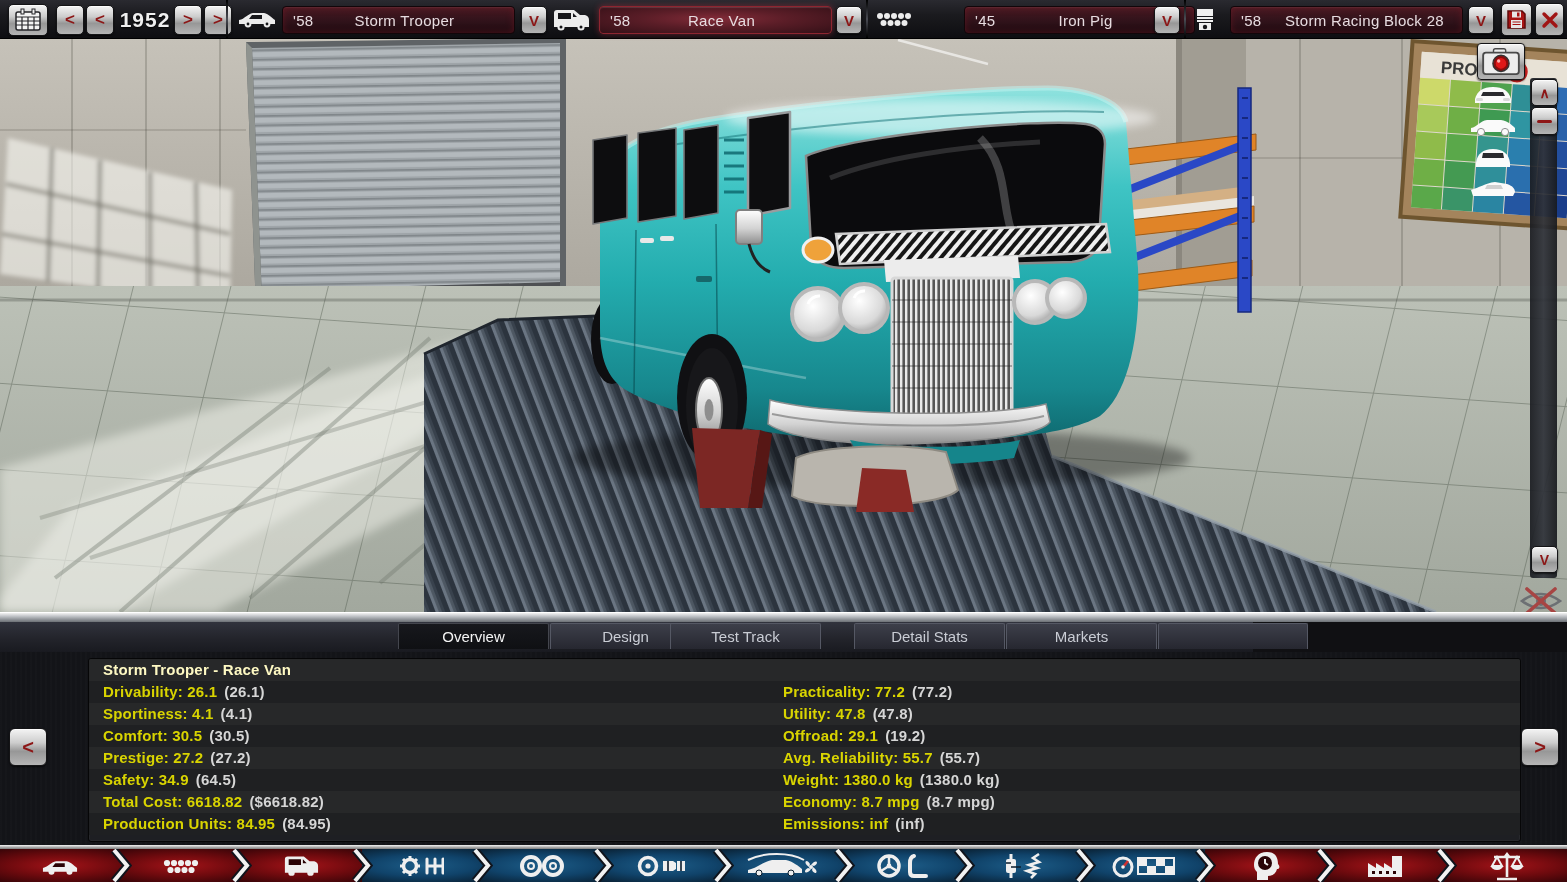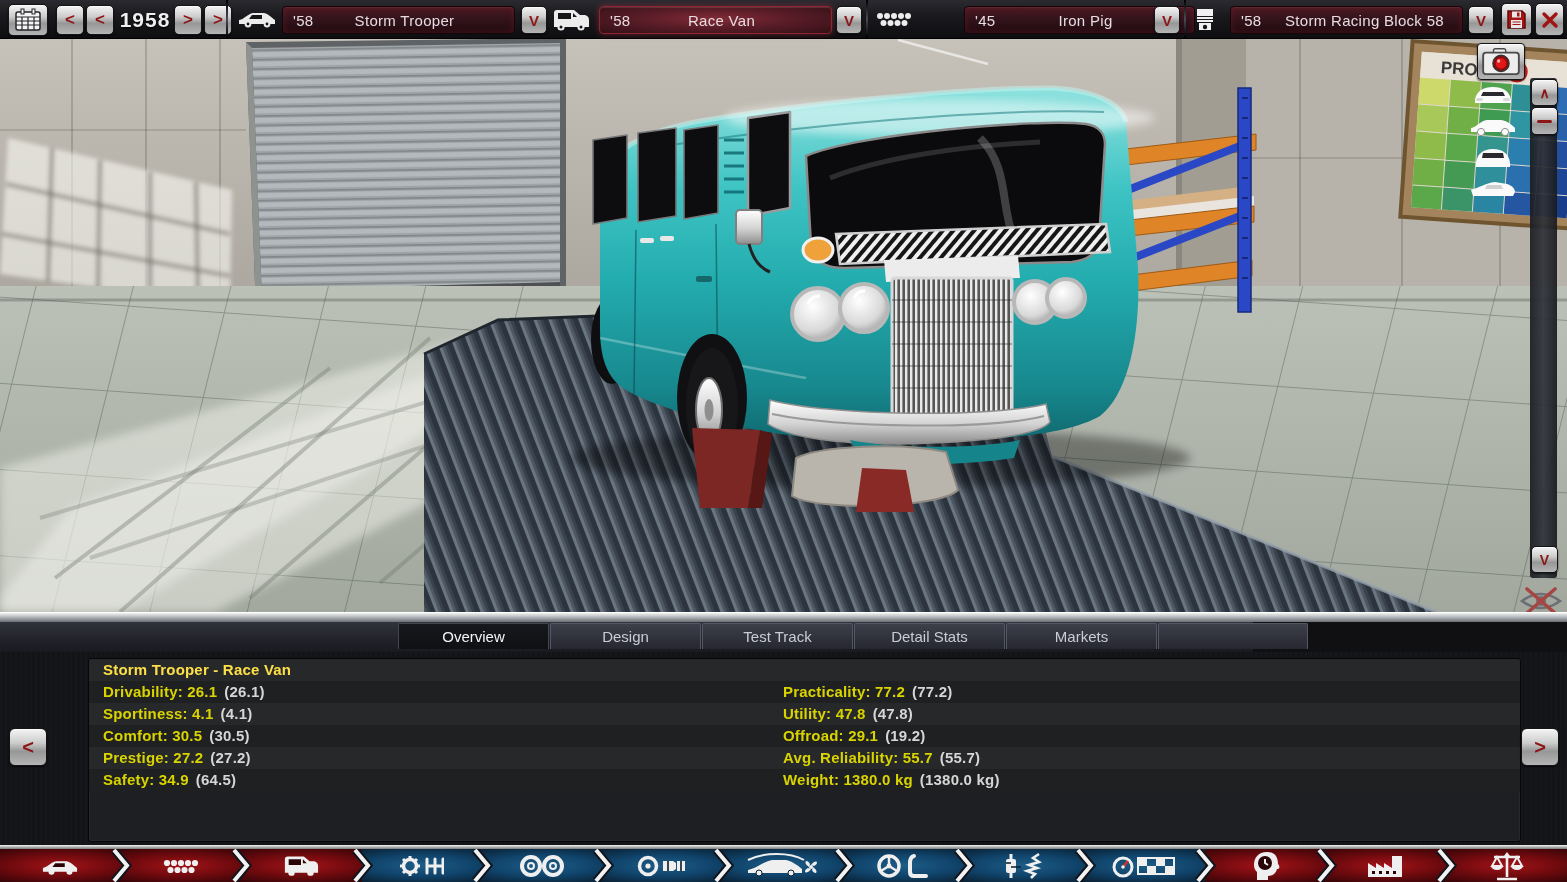--- a/index.html
+++ b/index.html
@@ -60,21 +60,21 @@
   .panel{position:absolute;left:0;top:652px;width:1567px;height:193px;
     background:repeating-linear-gradient(90deg,rgba(255,255,255,.012) 0 2px,transparent 2px 5px),#131418;z-index:30;}
   .statbox{position:absolute;left:88px;top:6px;width:1431px;height:182px;background:#1e1f23;
     border:1px solid #060607;border-radius:3px;overflow:hidden;
     box-shadow:inset 0 0 0 1px rgba(255,255,255,.045);}
   .srow{position:relative;height:22px;line-height:22px;font-size:15px;font-weight:bold;letter-spacing:.2px;}
   .srow:nth-child(odd){background:#272829;}
   .srow:nth-child(even){background:#1f2022;}
   .srow .lcol{position:absolute;left:14px;white-space:nowrap;}
   .srow .rcol{position:absolute;left:694px;white-space:nowrap;}
-  .stitle{color:#fde047;font-weight:bold;}
+  .stitle{color:#fef9c3;font-weight:bold;}
   .ytxt{color:#d9d400;}
   .wtxt{color:#d6d6d6;margin-left:7px;font-weight:bold;}
   .pnav{position:absolute;top:76px;width:36px;height:36px;font-size:20px;border-radius:6px;}
   .pnav.left{left:9px;} .pnav.right{left:1521px;}
   
   .toolbar{position:absolute;left:0;top:845px;width:1567px;height:37px;z-index:40;}
   .toolbar .edge{height:4px;background:linear-gradient(180deg,#f4f4f4,#a7a7a7 60%,#7d7d7d);}
   .segs{display:flex;height:33px;}
   .seg{position:relative;flex:1;display:flex;align-items:center;justify-content:center;cursor:pointer;}
   .seg.red{background:radial-gradient(ellipse 130% 95% at 50% 50%,#a31318 0%,#6e0a0e 34%,#2b0306 72%,#120103 100%);}
@@ -91,21 +91,21 @@
       <svg width="28" height="24" viewBox="0 0 28 24">
         <rect x="2" y="4" width="24" height="18" rx="2" fill="#f4f4f4" stroke="#26262a" stroke-width="1.5"></rect>
         <rect x="7" y="1" width="3" height="5" fill="#f4f4f4" stroke="#26262a"></rect>
         <rect x="18" y="1" width="3" height="5" fill="#f4f4f4" stroke="#26262a"></rect>
         <path d="M2 9 h24 M2 13 h24 M2 17 h24 M8 9 v13 M14 9 v13 M20 9 v13" stroke="#26262a" stroke-width="1.2"></path>
       </svg>
     </div>
     <div class="yeargrp">
       <div class="metal tb-btn">&lt;</div>
       <div class="metal tb-btn">&lt;</div>
-      <div class="yeartxt">1958</div>
+      <div class="yeartxt">1952</div>
       <div class="metal tb-btn">&gt;</div>
       <div class="metal tb-btn">&gt;</div>
     </div>
     <div class="vdiv" style="left:226px"></div>
 
     <svg class="tb-ico" style="left:238px" width="38" height="22" viewBox="0 0 38 22">
       <path d="M1 13 C7 12 9 7 15 6 L26 6 C31 7 34 11 37 13 L37 17 L1 17 Z" fill="#ececec"></path>
       <path d="M14 8 L24 8 L24 12 L11 12 Z" fill="#17171a"></path>
       <circle cx="10" cy="17" r="3.4" fill="#ececec"></circle>
         <circle cx="29" cy="17" r="3.4" fill="#ececec"></circle>
@@ -152,21 +152,21 @@
     <div class="vdiv" style="left:1184px"></div>
 
     <svg class="tb-ico" style="left:1192px;top:6px" width="26" height="26" viewBox="0 0 26 26">
       <path d="M5 3 h16 v7 H5 Z" rx="2" fill="#f0f0f0"></path>
       <path d="M5 12 h16 M5 15 h16" stroke="#f0f0f0" stroke-width="2"></path>
       <path d="M7 17 h12 v7 H7 Z" fill="#f0f0f0"></path>
       <circle cx="13" cy="21" r="2.2" fill="#17171a"></circle>
     </svg>
     <div class="dd wide" style="left:1230px;width:231px">
       <span class="yr">'58</span>
-      <span class="nm">Storm Racing Block 58</span>
+      <span class="nm">Storm Racing Block 28</span>
     </div>
     <div class="metal vbtn" style="left:1468px">V</div>
 
     <div class="metal" style="position:absolute;left:1501px;top:3px;width:29px;height:31px">
       <svg width="21" height="21" viewBox="0 0 21 21">
         <path d="M2 2 h14 l3 3 v14 H2 Z" fill="#a81414" stroke="#5e0a0a" stroke-width="1.5"></path>
         <rect x="6" y="2.5" width="9" height="6" fill="#e8e8e8"></rect>
           <rect x="11" y="3.5" width="2.5" height="4" fill="#a81414"></rect>
         <rect x="5" y="11" width="11" height="8" fill="#e8e8e8"></rect>
         <path d="M6.5 13 h8 M6.5 15.5 h8" stroke="#a81414" stroke-width="1.2"></path>
@@ -441,21 +441,21 @@
         <path d="M9 5 L37 29 M37 5 L9 29" stroke="#a83434" stroke-width="3.6" stroke-linecap="round"></path>
       </svg>
     </div>
   </div>
 
   <div class="mstrip"></div>
 
   <div class="tabbar">
     <div class="tab active" style="left:398px">Overview</div>
     <div class="tab" style="left:550px">Design</div>
-    <div class="tab" style="left:702px">Test Track</div>
+    <div class="tab" style="left:670px">Test Track</div>
     <div class="tab" style="left:854px">Detail Stats</div>
     <div class="tab" style="left:1006px">Markets</div>
     <div class="tab empty" style="left:1158px;width:150px"></div>
   </div>
 
   <div class="panel">
     <div class="statbox">
       <div class="srow">
         <span class="lcol stitle">Storm Trooper - Race Van</span>
       </div>
@@ -471,20 +471,28 @@
         <span class="lcol"><span class="ytxt">Comfort: 30.5</span><span class="wtxt">(30.5)</span></span>
         <span class="rcol"><span class="ytxt">Offroad: 29.1</span><span class="wtxt">(19.2)</span></span>
       </div>
       <div class="srow">
         <span class="lcol"><span class="ytxt">Prestige: 27.2</span><span class="wtxt">(27.2)</span></span>
         <span class="rcol"><span class="ytxt">Avg. Reliability: 55.7</span><span class="wtxt">(55.7)</span></span>
       </div>
       <div class="srow">
         <span class="lcol"><span class="ytxt">Safety: 34.9</span><span class="wtxt">(64.5)</span></span>
         <span class="rcol"><span class="ytxt">Weight: 1380.0 kg</span><span class="wtxt">(1380.0 kg)</span></span>
+      </div>
+      <div class="srow">
+        <span class="lcol"><span class="ytxt">Total Cost: 6618.82</span><span class="wtxt">($6618.82)</span></span>
+        <span class="rcol"><span class="ytxt">Economy: 8.7 mpg</span><span class="wtxt">(8.7 mpg)</span></span>
+      </div>
+      <div class="srow">
+        <span class="lcol"><span class="ytxt">Production Units: 84.95</span><span class="wtxt">(84.95)</span></span>
+        <span class="rcol"><span class="ytxt">Emissions: inf</span><span class="wtxt">(inf)</span></span>
       </div>
     </div>
     <div class="metal pnav left">&lt;</div>
     <div class="metal pnav right">&gt;</div>
   </div>
 
   <div class="toolbar">
     <div class="edge"></div>
     <div class="segs">
       <div class="seg red">

